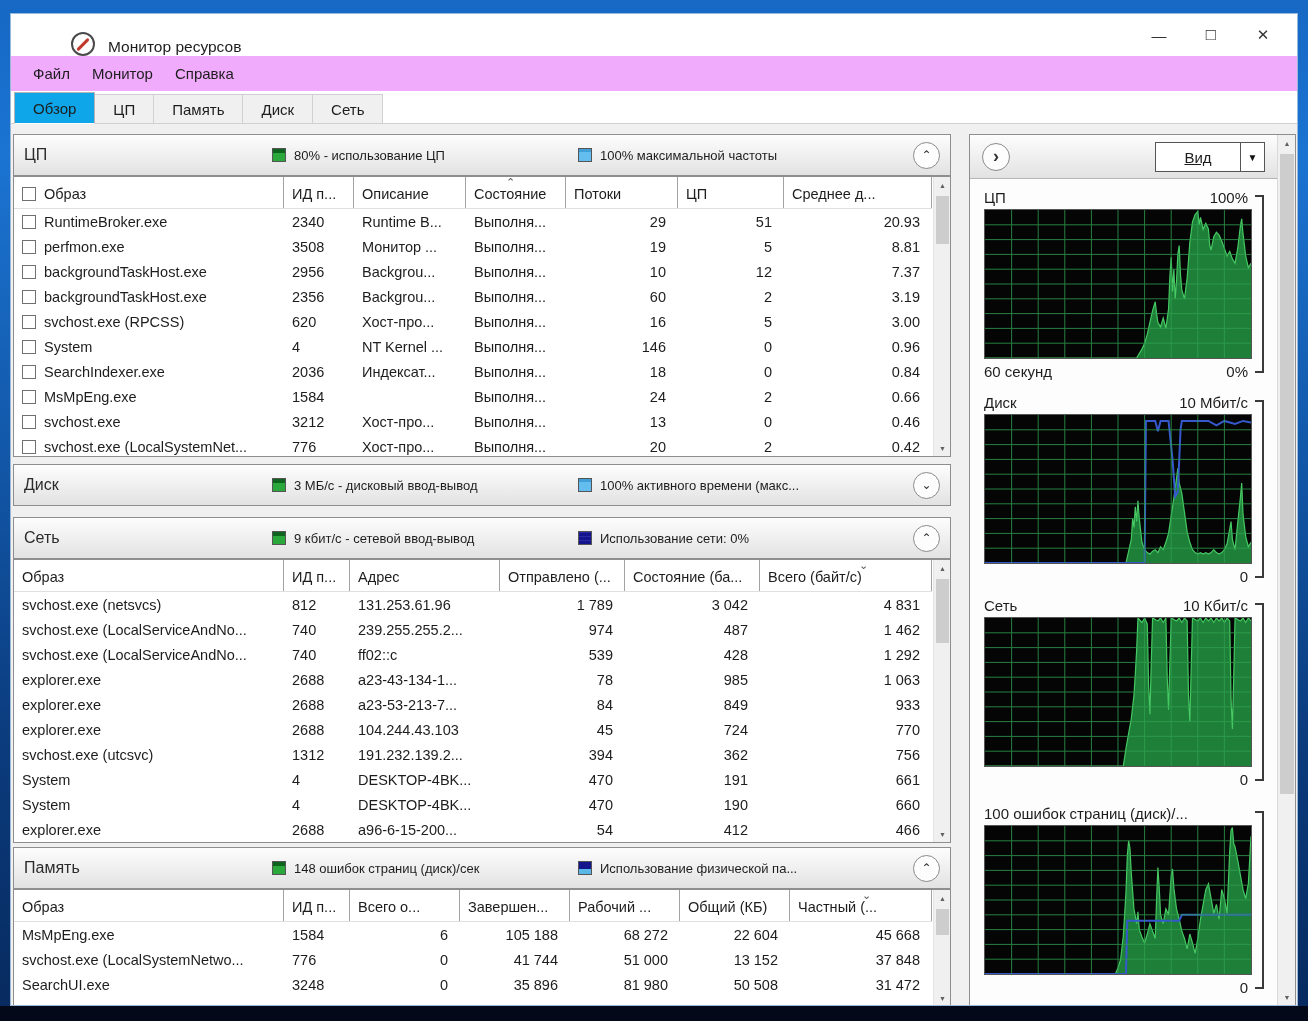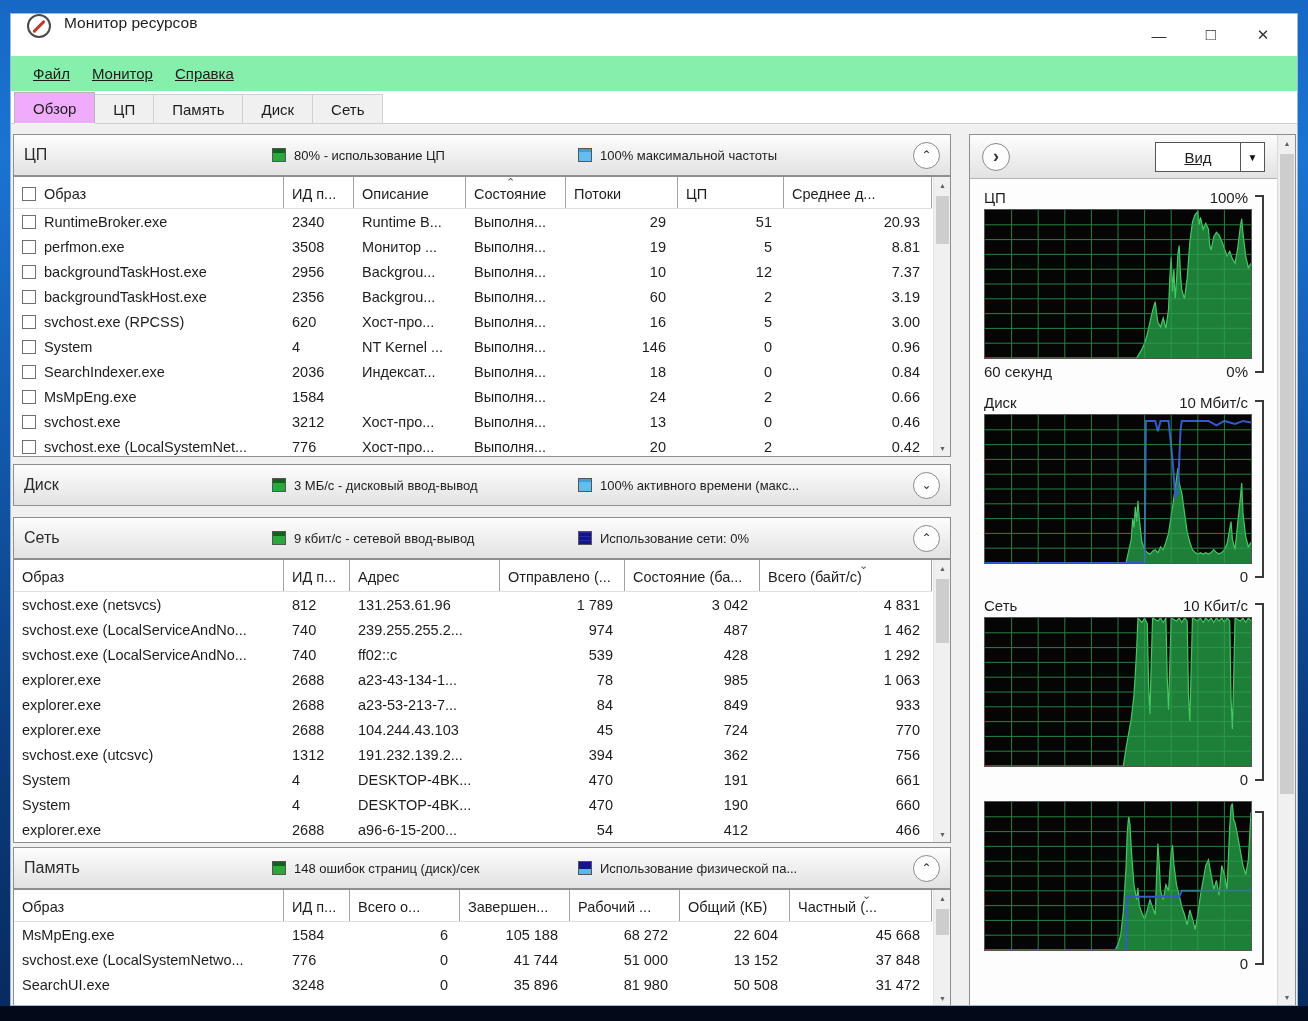--- a/index.html
+++ b/index.html
@@ -5,43 +5,43 @@
   * { margin:0; padding:0; box-sizing:border-box; }
   html,body { width:1308px; height:1021px; font-family:"Liberation Sans", sans-serif; }
   body { position:relative; overflow:hidden;
          background:linear-gradient(180deg,#1668c4 0%,#1b74d2 15%,#1257a8 45%,#0b3c7e 72%,#072a5e 100%); }
   .desktop-band { position:absolute; left:0; right:0; top:1006px; bottom:0; background:#04091a; }
 
   .win { position:absolute; left:10px; top:13px; width:1288px; height:993px;
          background:#fff; border:1px solid #9ab8d8; overflow:hidden; }
 
   
-  .titlebar { position:absolute; left:0; top:0; right:0; height:42px; background:#fff; display:flex; align-items:flex-start; }
+  .titlebar { position:absolute; left:16px; top:0; right:0; height:42px; background:#fff; display:flex; align-items:flex-end;padding-left:28px; }
   .appicon { width:24px; height:24px; margin-left:16px; border:2px solid #4a4a4a; border-radius:50%;
              position:relative; background:#fff; flex:none; }
   .appicon::after { content:""; position:absolute; left:2px; top:9px; width:16px; height:3px;
                     background:#c0392b; transform:rotate(-45deg); border-radius:2px; }
   .apptitle { margin-left:13px; font-size:15.5px; color:#1d1d1d; }
   .wctl { position:absolute; right:8px; top:0; height:42px; display:flex; }
   .wbtn { width:52px; height:42px; display:flex; align-items:center; justify-content:center;
           font-size:15px; color:#333; cursor:default; }
   .wbtn.max { font-size:17px; }
 
   
-  .menubar { position:absolute; left:0; top:42px; right:0; height:35px; background:#86efac;
-             display:flex; align-items:center; font-size:15px; color:#1d1d1d;text-decoration:underline; }
+  .menubar { position:absolute; left:0; top:42px; right:0; height:35px; background:#f0abfc;
+             display:flex; align-items:center; font-size:15px; color:#1d1d1d; }
   .menu-item { padding:6px 11px; }
   .menu-item:first-child { margin-left:11px; }
 
   
   .tabstrip { position:absolute; left:0; top:77px; right:0; height:33px; background:#fff;
               border-bottom:1px solid #d0d0d0; display:flex; align-items:flex-end; font-size:15px; }
   .tab { height:29px; padding:0 18px; display:flex; align-items:center; background:#f0f0f0;
          border:1px solid #d0d0d0; border-bottom:none; margin-right:-1px; color:#1d1d1d; }
-  .tab.active { background:#f0abfc; height:32px; border-color:#b5b5b5; position:relative; z-index:2;
+  .tab.active { background:#0ea5e9; height:32px; border-color:#b5b5b5; position:relative; z-index:2;
                 border-bottom:1px solid #fff; margin-bottom:-1px; margin-left:3px; }
 
   .content { position:absolute; left:0; top:110px; right:0; bottom:0; background:#f0f0f0; }
 
   
   .sechdr { position:absolute; left:2px; width:938px; height:42px;
             background:linear-gradient(180deg,#fdfdfd,#e2e2e2);
             border:1px solid #8e8e8e; display:flex; align-items:center; }
   .sec-title { width:258px; padding-left:10px; font-size:16px; color:#2b2b2b; }
   .legend { display:flex; align-items:center; font-size:13px; color:#1d1d1d; }
@@ -644,20 +644,24 @@
             </svg>
           </div>
         <div class="gfooter">
           <span></span>
           <span>0</span>
         </div>
         <div class="bracket"></div>
       </div>
 
       <div class="gblock" style="top:666px;">
+        <div class="gtitle">
+          <span>100 ошибок страниц (диск)/...</span>
+          <span></span>
+        </div>
         <div class="gsvgwrap">
             <svg viewBox="0 0 100 100" preserveAspectRatio="none">
               <rect x="0" y="0" width="100" height="100" fill="#050505"></rect>
               <polygon points="0,100 0,100 49,100 50,96 51,90 52,74 53,45 53.5,20 54,10 54.5,15 55,32 56,56 57,66 57.5,58 58,70 59,75 60,79 61,73 62,66 63,71 64,76 64.5,50 65,28 65.5,42 66,60 67,66 68,56 69,60 70,34 70.5,29 71,42 72,56 73,63 74,71 75,76 76,83 77,73 78,79 79,86 80,76 81,63 82,53 83,43 84,39 85,49 86,59 87,53 88,63 89,43 90,49 91,59 92,17 92.5,3 93,1 93.5,12 94,14 95,23 96,33 97,43 98,49 99,39 100,7 100,100" fill="#1e8038"></polygon>
               <polyline points="0,100 49,100 50,96 51,90 52,74 53,45 53.5,20 54,10 54.5,15 55,32 56,56 57,66 57.5,58 58,70 59,75 60,79 61,73 62,66 63,71 64,76 64.5,50 65,28 65.5,42 66,60 67,66 68,56 69,60 70,34 70.5,29 71,42 72,56 73,63 74,71 75,76 76,83 77,73 78,79 79,86 80,76 81,63 82,53 83,43 84,39 85,49 86,59 87,53 88,63 89,43 90,49 91,59 92,17 92.5,3 93,1 93.5,12 94,14 95,23 96,33 97,43 98,49 99,39 100,7" fill="none" stroke="#46c863" stroke-width="1.2" vector-effect="non-scaling-stroke"></polyline>
               <polyline points="0,100 53,100 53.5,64 73,64 74,60 100,60" fill="none" stroke="#3558cc" stroke-width="2" vector-effect="non-scaling-stroke"></polyline>
               <g stroke="#2f9e4f" stroke-width="1" opacity="0.8">
                 <line x1="10" x2="10" y1="0" y2="100" vector-effect="non-scaling-stroke"></line>
                 <line x1="20" x2="20" y1="0" y2="100" vector-effect="non-scaling-stroke"></line>
                 <line x1="30" x2="30" y1="0" y2="100" vector-effect="non-scaling-stroke"></line>

